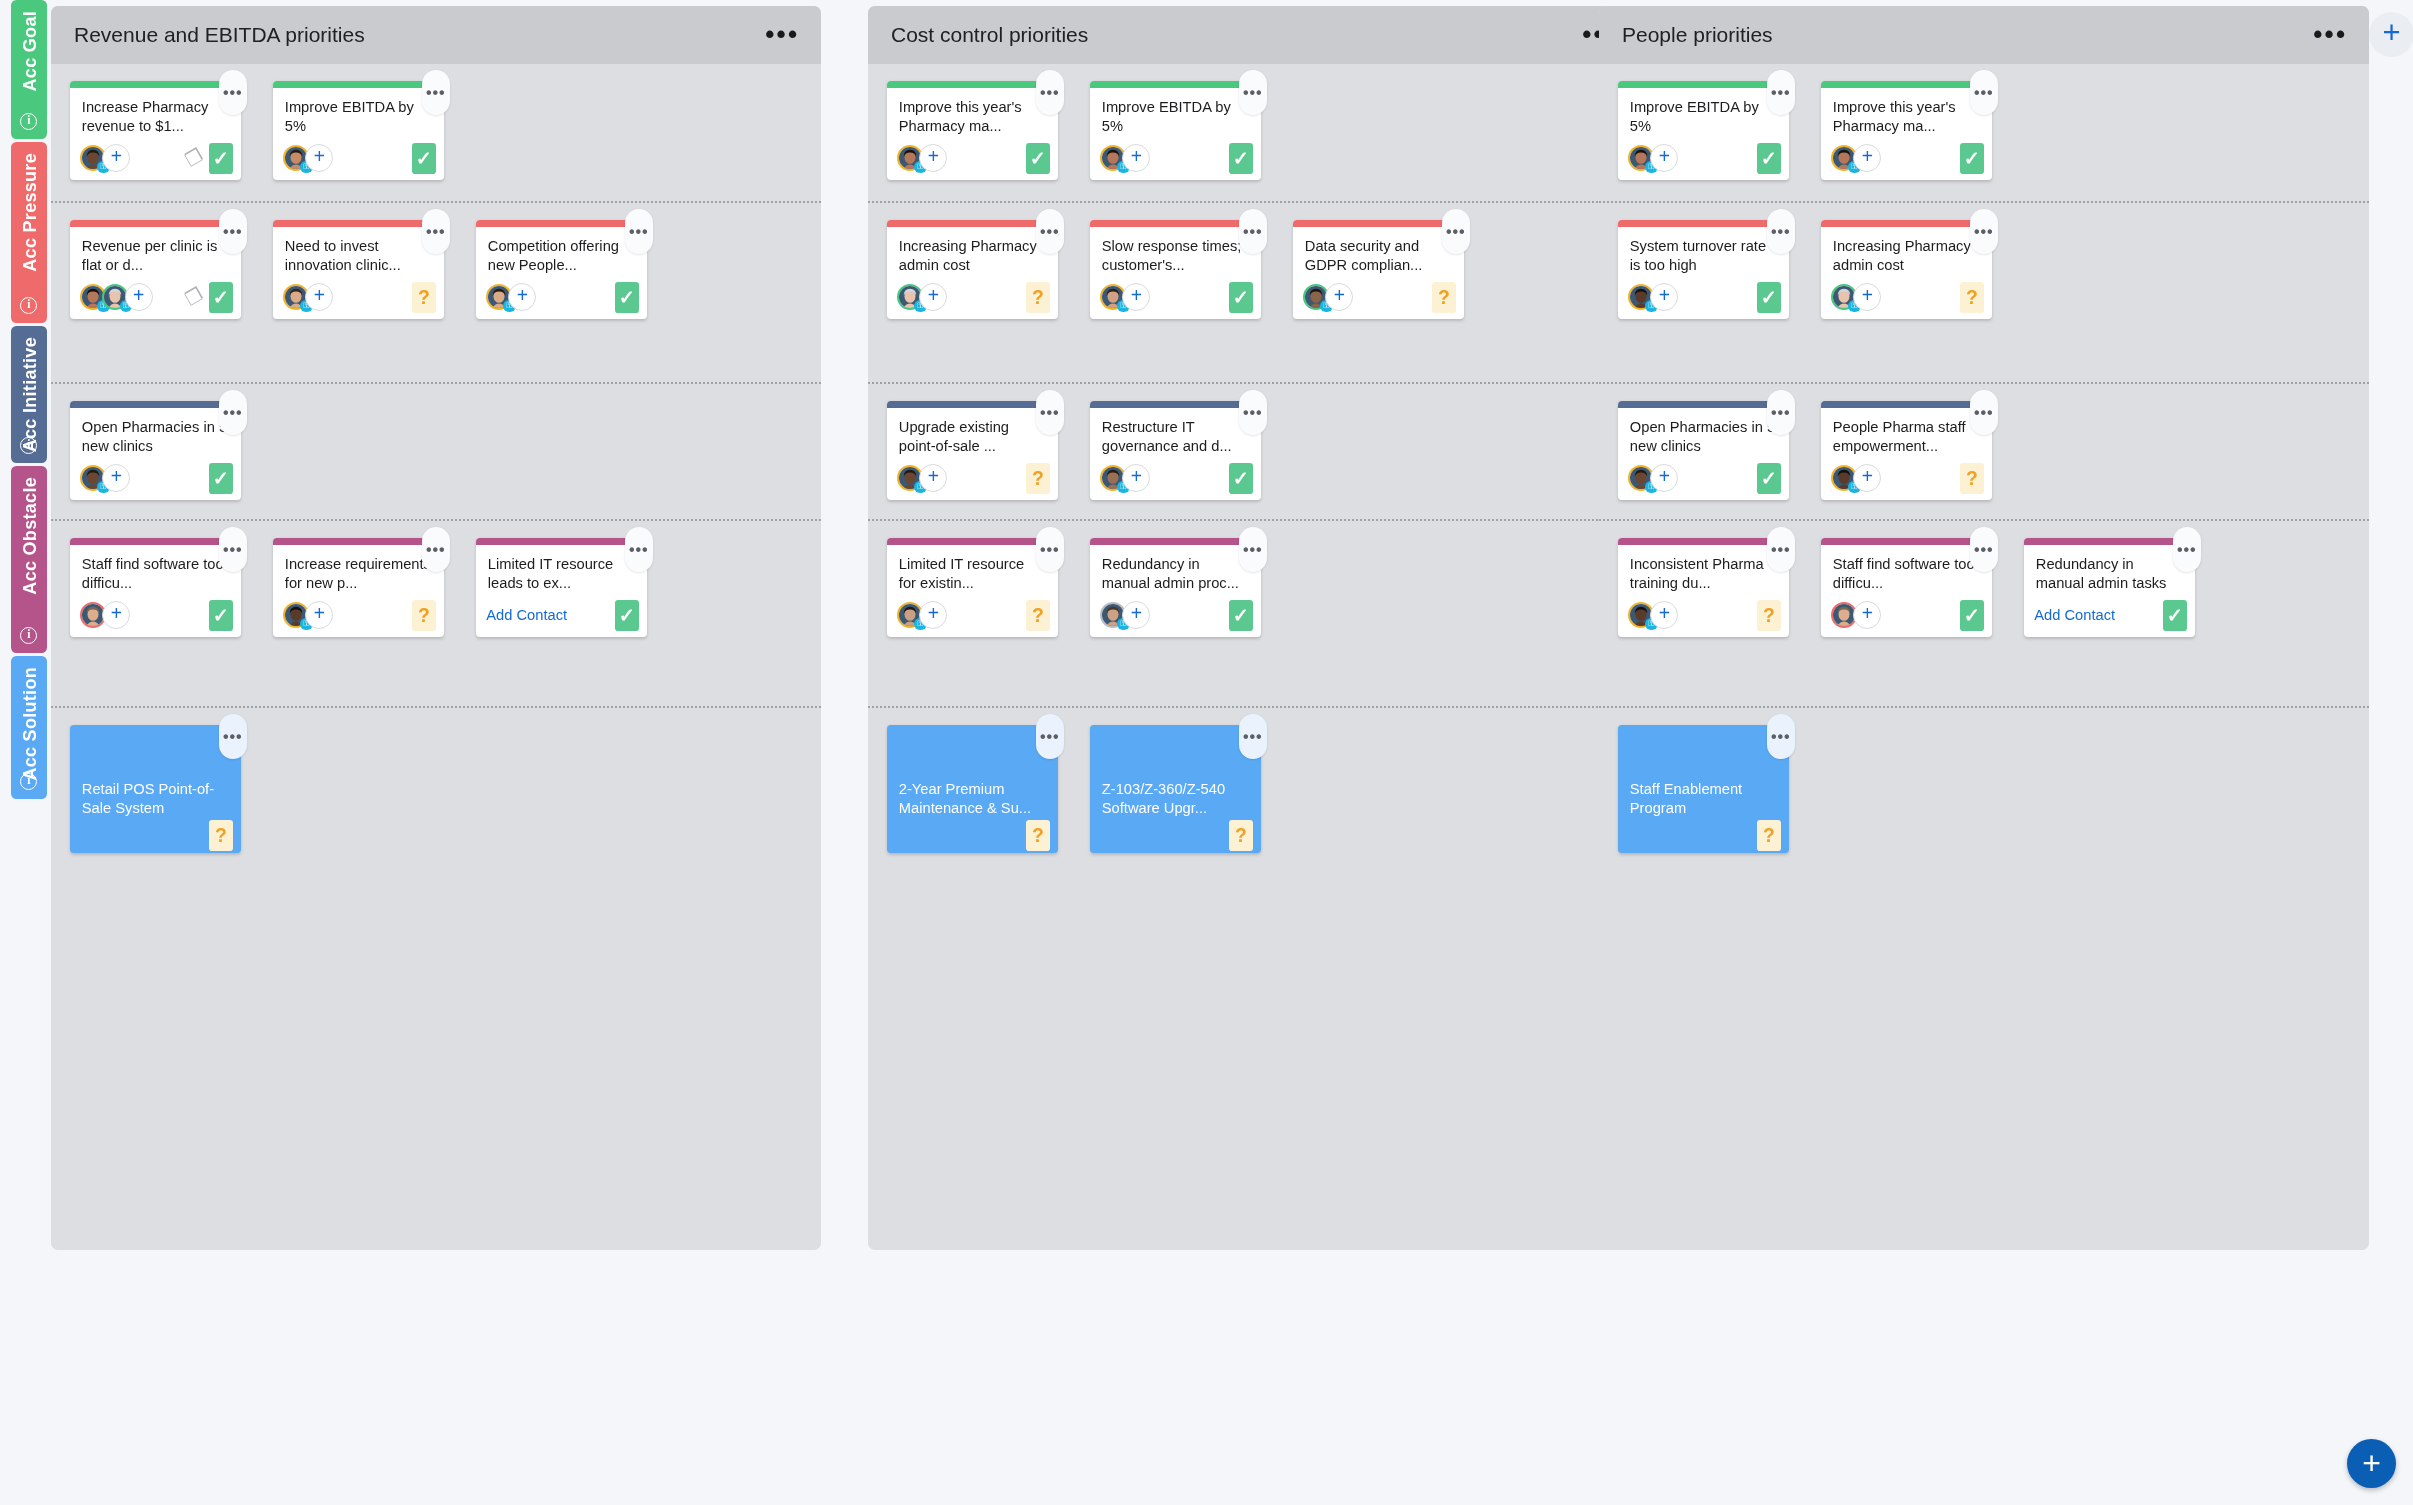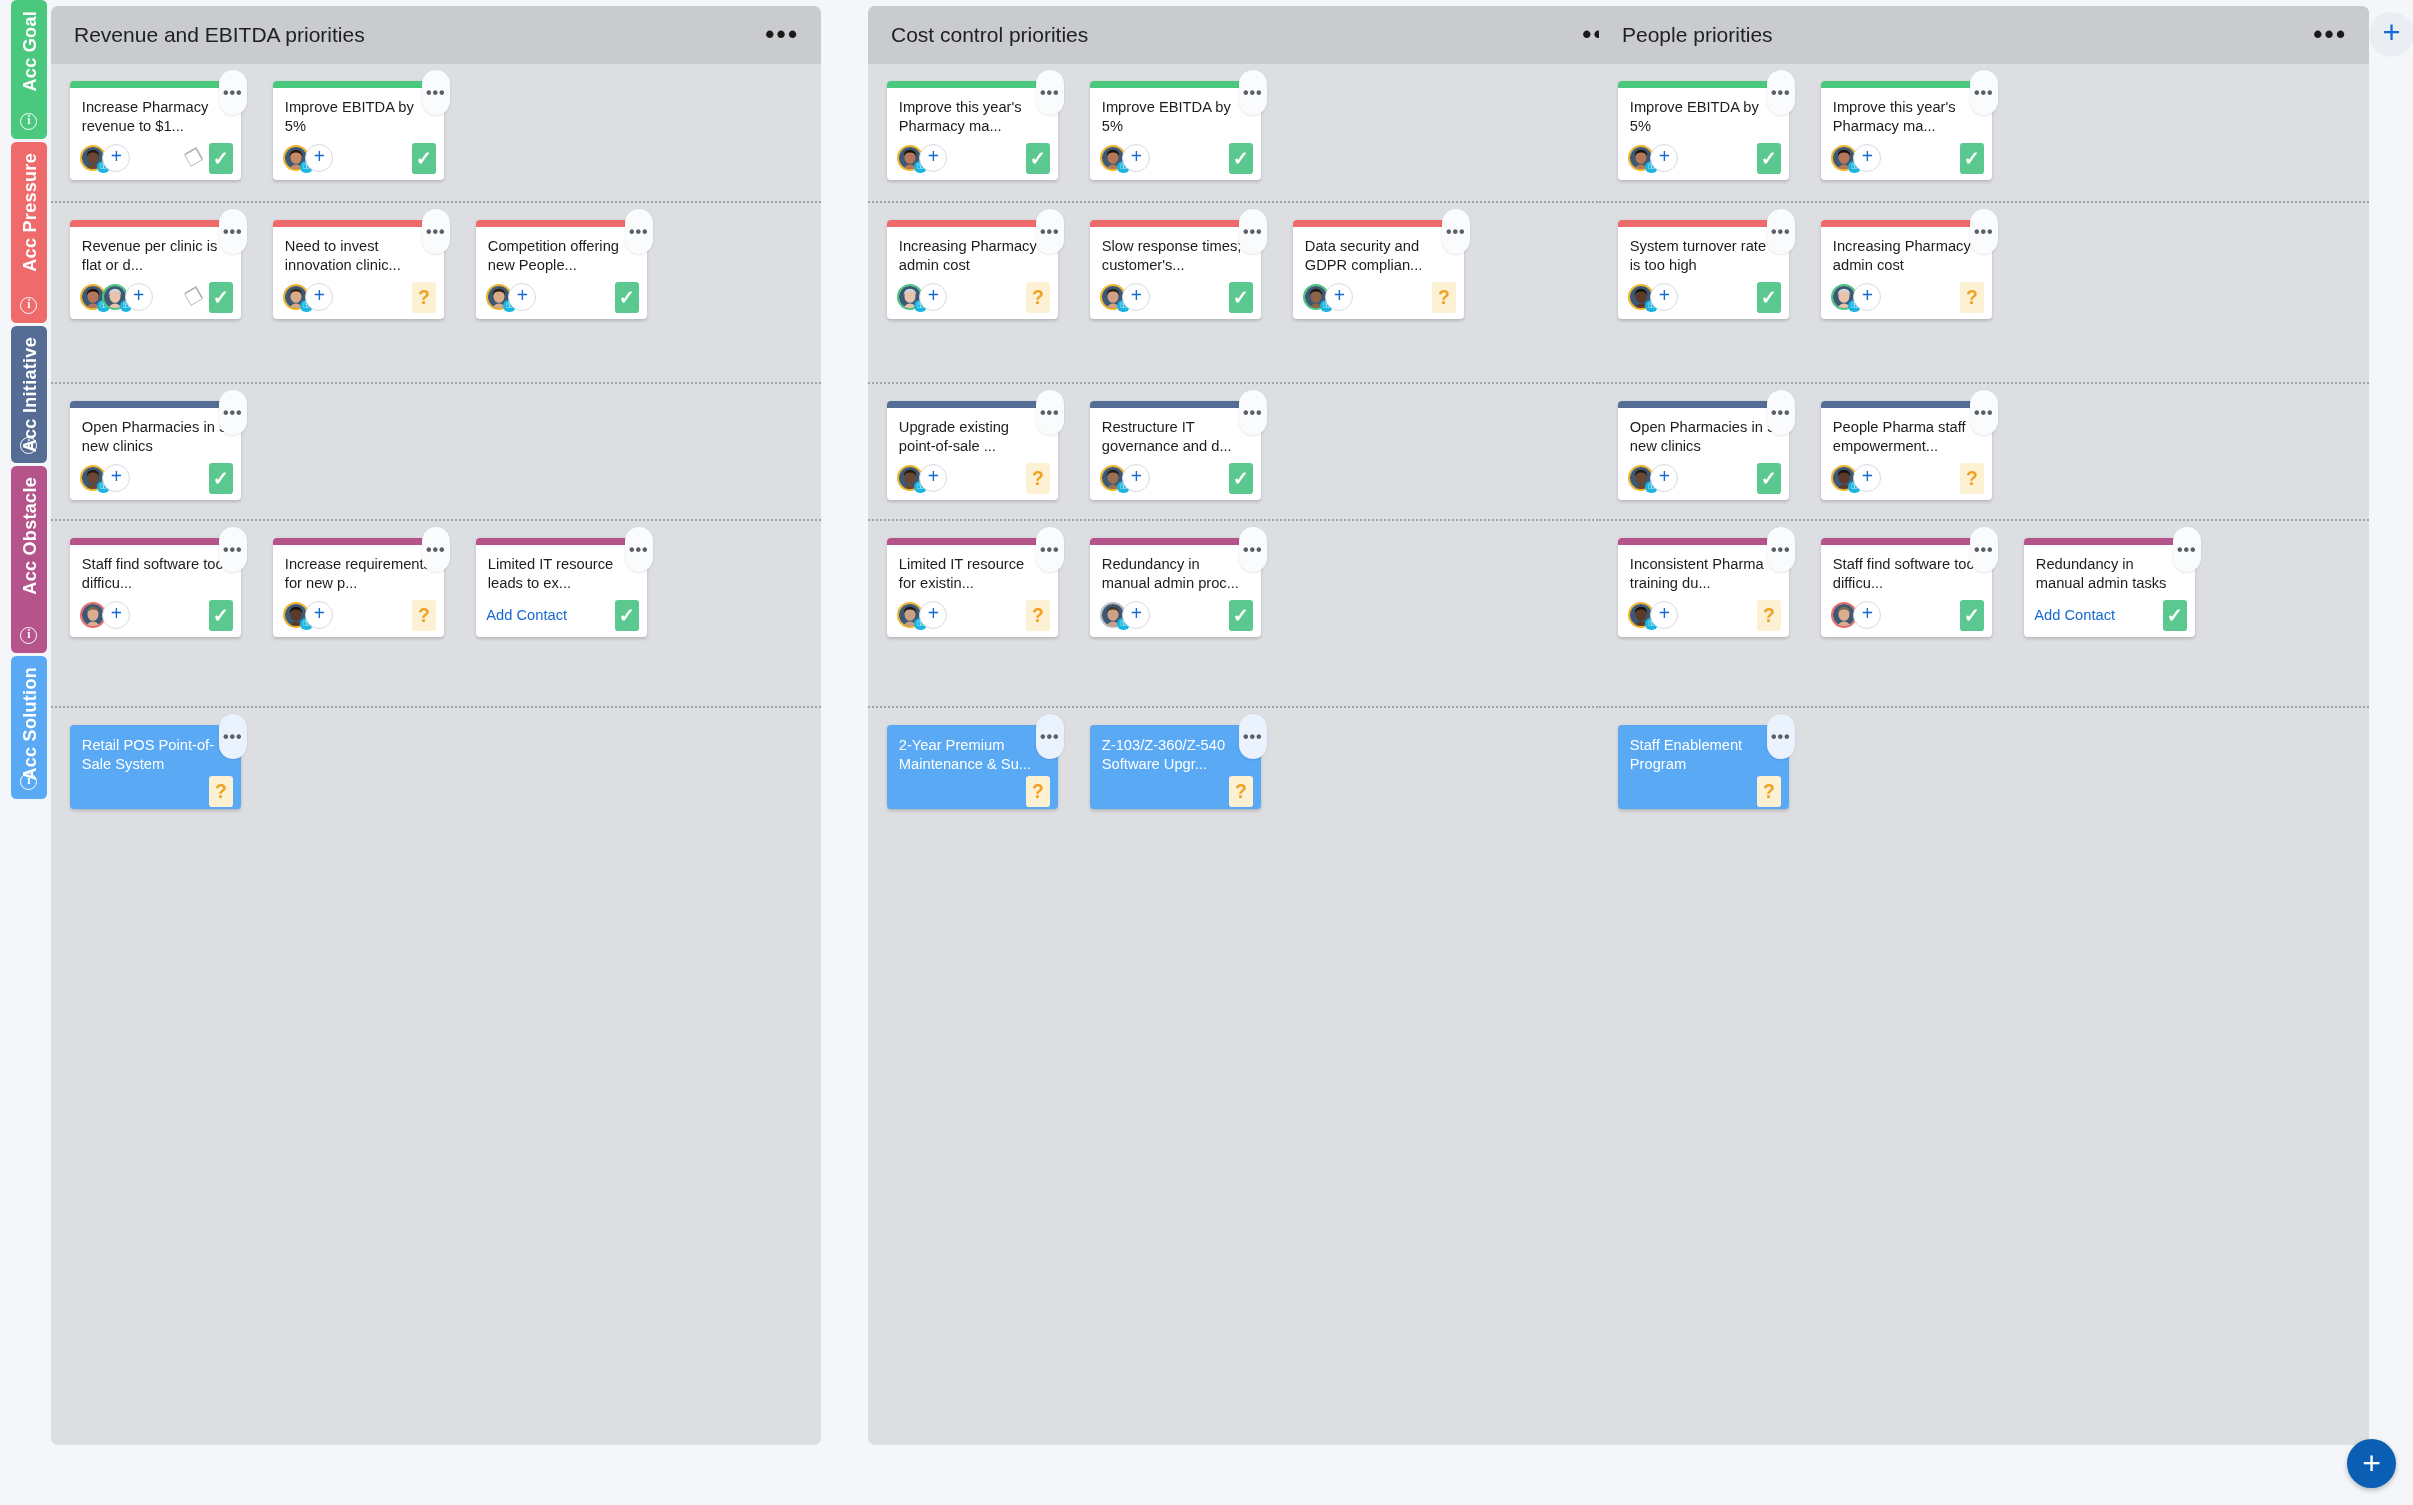--- a/index.html
+++ b/index.html
@@ -60,21 +60,21 @@
     font-family: "Liberation Serif", serif;
     line-height: 14.7px;
     text-align: center;
   }
 
   
   .column {
     position: absolute;
     top: 6.2px;
     width: 770px;
-    height: 1439px;
+    height: 1244px;
     background: #dcdee1;
     border-radius: 7px;
     overflow: hidden;
   }
   #col0 { left: 51px; }
   #col1 { left: 868px; }
   #col2 { left: 1599px; }
 
   .col-head {
     height: 58px;
@@ -223,20 +223,21 @@
   
   .card.solution {
     background: #5aa9f5;
     box-shadow: 0 1.5px 3.1px rgba(0,0,0,0.17);
     min-height: 74px;
   }
   .card.solution .card-title {
     color: #ffffff;
     padding-top: 10.8px;
     min-height: 39px;
+    margin-top: 44px;
   }
   .card.solution .menu-dot { background: #e9f2fd; }
   .card.solution .card-foot { height: 34px; }
 
   
   #add-column {
     position: absolute;
     left: 2369px; top: 12.3px;
     width: 45px; height: 45px;
     border-radius: 50%;

